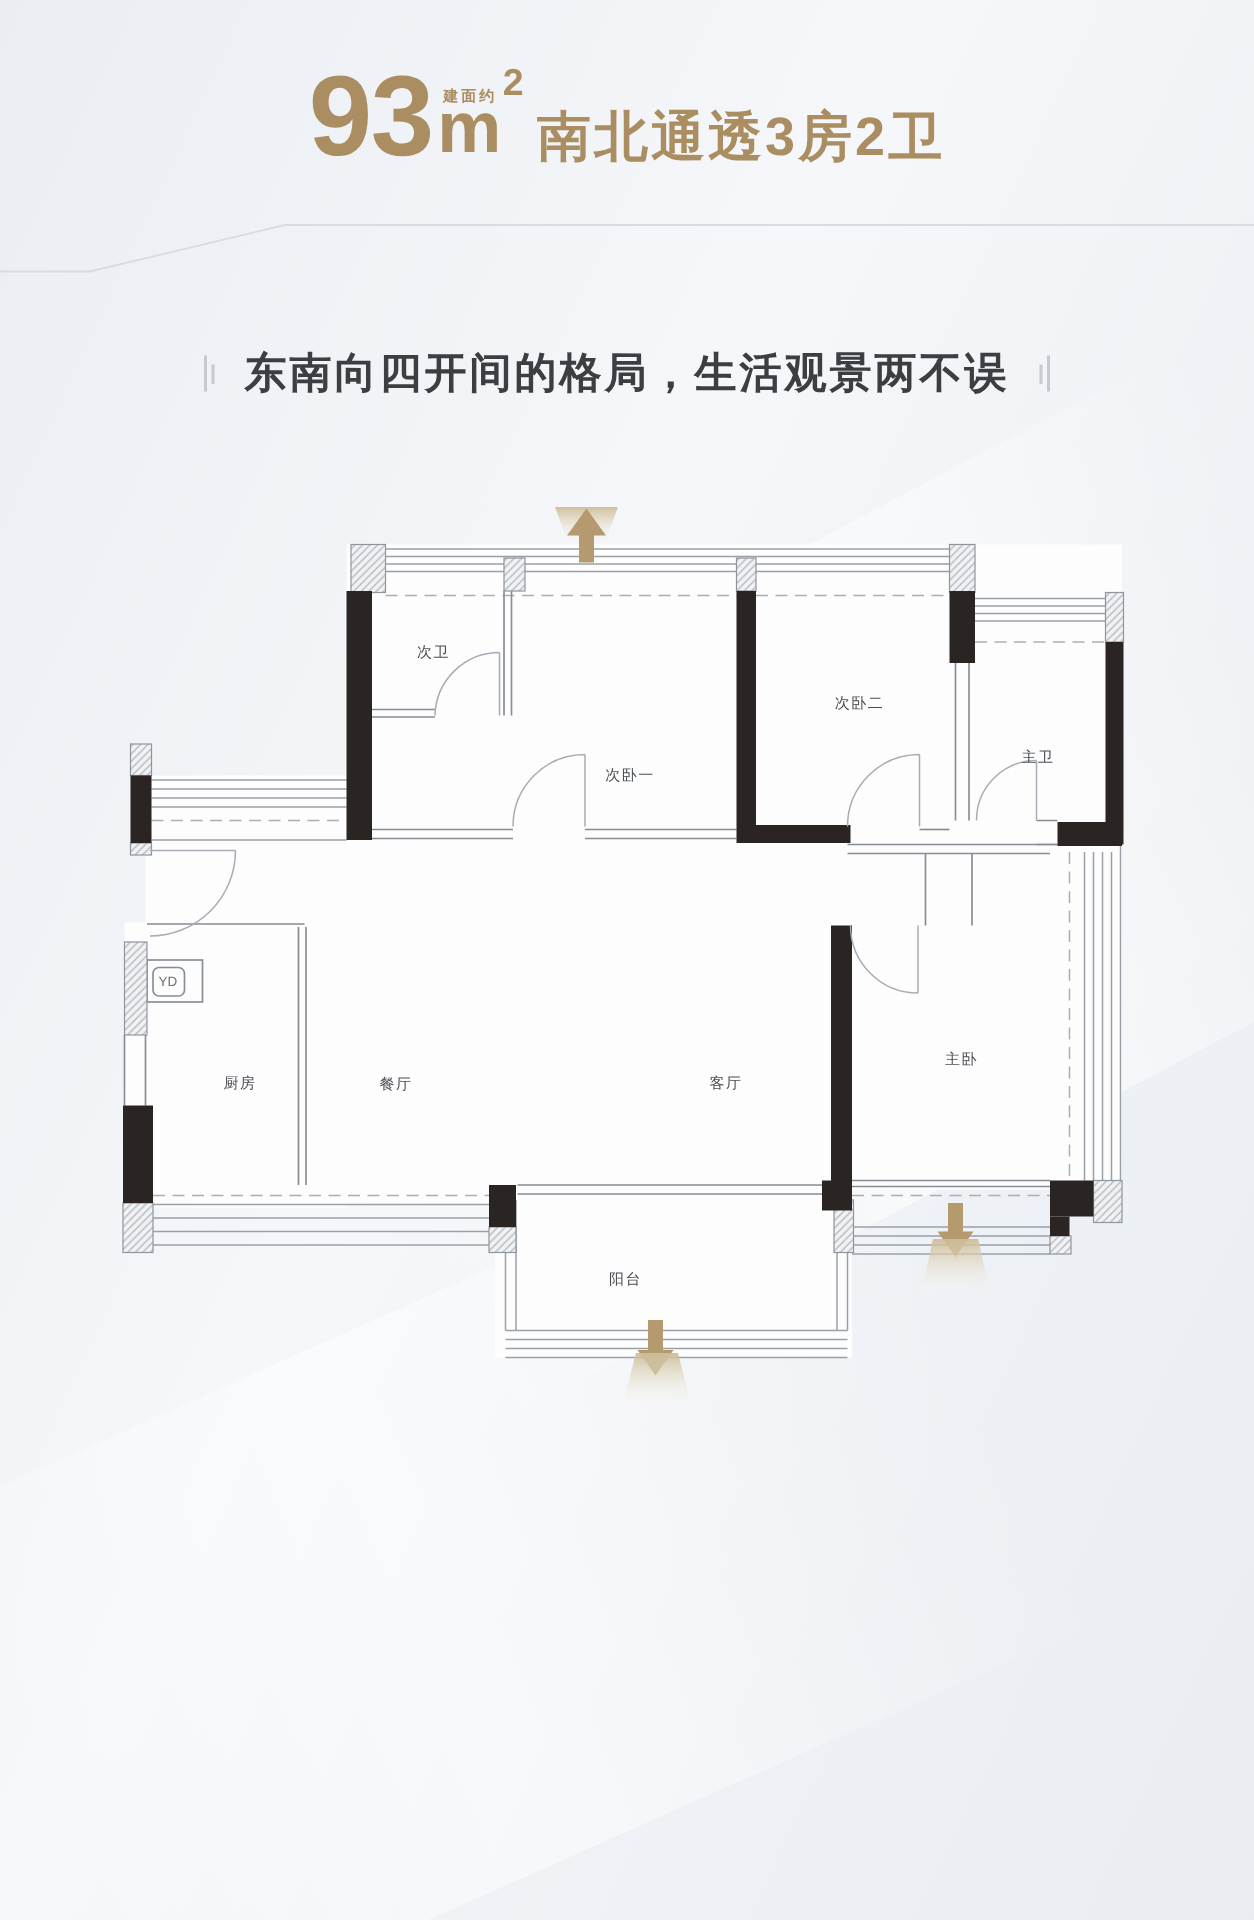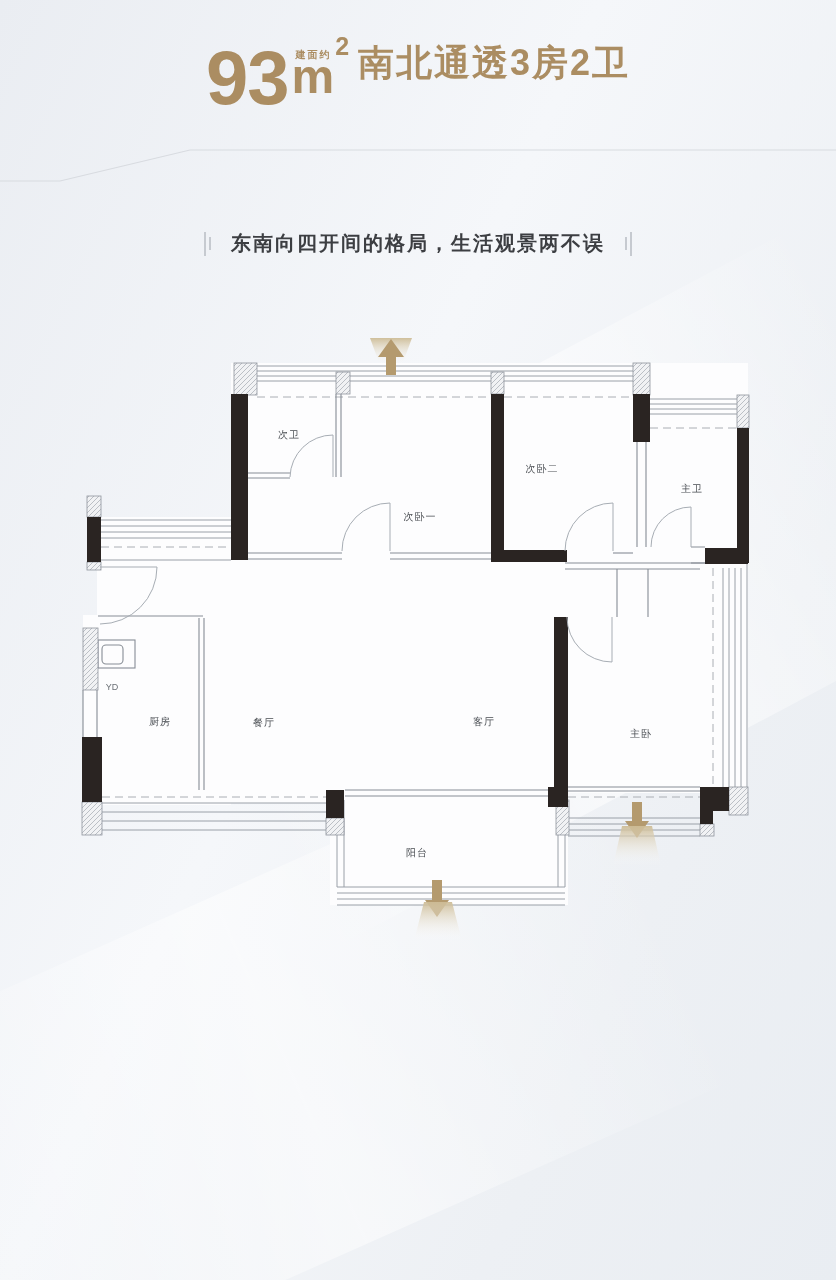--- a/index.html
+++ b/index.html
@@ -8,35 +8,35 @@
     font-family:"Liberation Sans","DejaVu Sans",sans-serif;
     background:linear-gradient(115deg,#eaedf2 0%,#f5f7fa 42%,#edf0f4 75%,#e9edf2 100%);
   }
   .streak{position:absolute;pointer-events:none;}
   .streak.s1{left:180px;top:380px;width:760px;height:420px;transform:rotate(-28deg);
     background:linear-gradient(90deg,rgba(255,255,255,0) 0%,rgba(255,255,255,.65) 50%,rgba(255,255,255,0) 100%);}
   .streak.s2{left:-120px;top:880px;width:820px;height:380px;transform:rotate(-24deg);
     background:linear-gradient(90deg,rgba(255,255,255,0) 0%,rgba(255,255,255,.5) 50%,rgba(255,255,255,0) 100%);}
 
   
-  .headline{position:absolute;left:0;top:48px;width:836px;display:flex;
+  .headline{position:absolute;left:0;top:48px;width:836px;display:flex;align-items:flex-end;
     justify-content:center;color:#ab8d62;}
   .hl-num{font-size:76px;font-weight:800;line-height:.78;letter-spacing:-1px;}
   .hl-unit{display:inline-flex;flex-direction:column;align-items:flex-start;margin:0 10px 0 3px;}
   .hl-prefix{font-size:10px;font-weight:700;letter-spacing:2px;margin-bottom:-6px;padding-left:4px;}
   .hl-m{font-size:48px;font-weight:800;line-height:.88;}
   .hl-m sup{font-size:25px;font-weight:800;position:relative;top:-21px;left:1px;}
   .hl-text{font-size:36px;font-weight:800;line-height:.86;letter-spacing:2px;}
 
   .deco-line{position:absolute;left:0;top:0;width:836px;height:200px;}
 
   
   .subtitle-row{position:absolute;left:0;top:230px;width:836px;display:flex;align-items:center;
     justify-content:center;gap:20px;}
-  .subtitle{font-size:20px;font-weight:700;color:#3c3e42;letter-spacing:2px;margin:0;}
+  .subtitle{font-size:28px;font-weight:700;color:#3c3e42;letter-spacing:2px;margin:0;}
   .tick{display:flex;gap:3px;align-items:center;}
   .tick.rev{flex-direction:row-reverse;}
   .tick i{display:block;width:2px;background:#c6cad0;}
   .tick .t1{height:24px;}
   .tick .t2{height:13px;}
 
   
   .floorplan{position:absolute;left:0;top:0;width:836px;height:996px;}
   .fp-svg{position:absolute;left:0;top:0;}
   .room-label{position:absolute;transform:translate(-50%,-50%);font-size:10px;color:#4a4e53;
@@ -187,21 +187,21 @@
     </g>
     <g>
       <path d="M437 917 L449 900 L442 900 L442 880 L432 880 L432 900 L425 900 Z" fill="#b49a6e"></path>
       <polygon points="424,902 452,902 462,941 414,941" fill="url(#halo)"></polygon>
     </g>
   </g>
 </svg>
 
 <div class="room-label" style="left:289px;top:435px;">次卫</div>
 <div class="room-label" style="left:420px;top:469px;margin-top:48px;">次卧一</div>
-<div class="room-label" style="left:542px;top:469px;">次卧二</div>
-<div class="room-label" style="left:692px;top:489px;text-align:center;">主卫</div>
+<div class="room-label" style="left:573px;top:469px;">次卧二</div>
+<div class="room-label" style="left:692px;top:505px;text-align:center;">主卫</div>
 <div class="room-label" style="left:160px;top:722px;">厨房</div>
 <div class="room-label" style="left:264px;top:723px;">餐厅</div>
 <div class="room-label" style="left:484px;top:722px;">客厅</div>
-<div class="room-label" style="left:641px;top:706px;margin-top:28px;">主卧</div>
+<div class="room-label" style="left:641px;top:706px;">主卧</div>
 <div class="room-label" style="left:417px;top:853px;text-align:right;">阳台</div>
-<div class="room-label duct" style="left:112px;top:687px;">YD</div>
+<div class="room-label duct" style="left:112px;top:654px;">YD</div>
 </div>
 
 </body></html>

